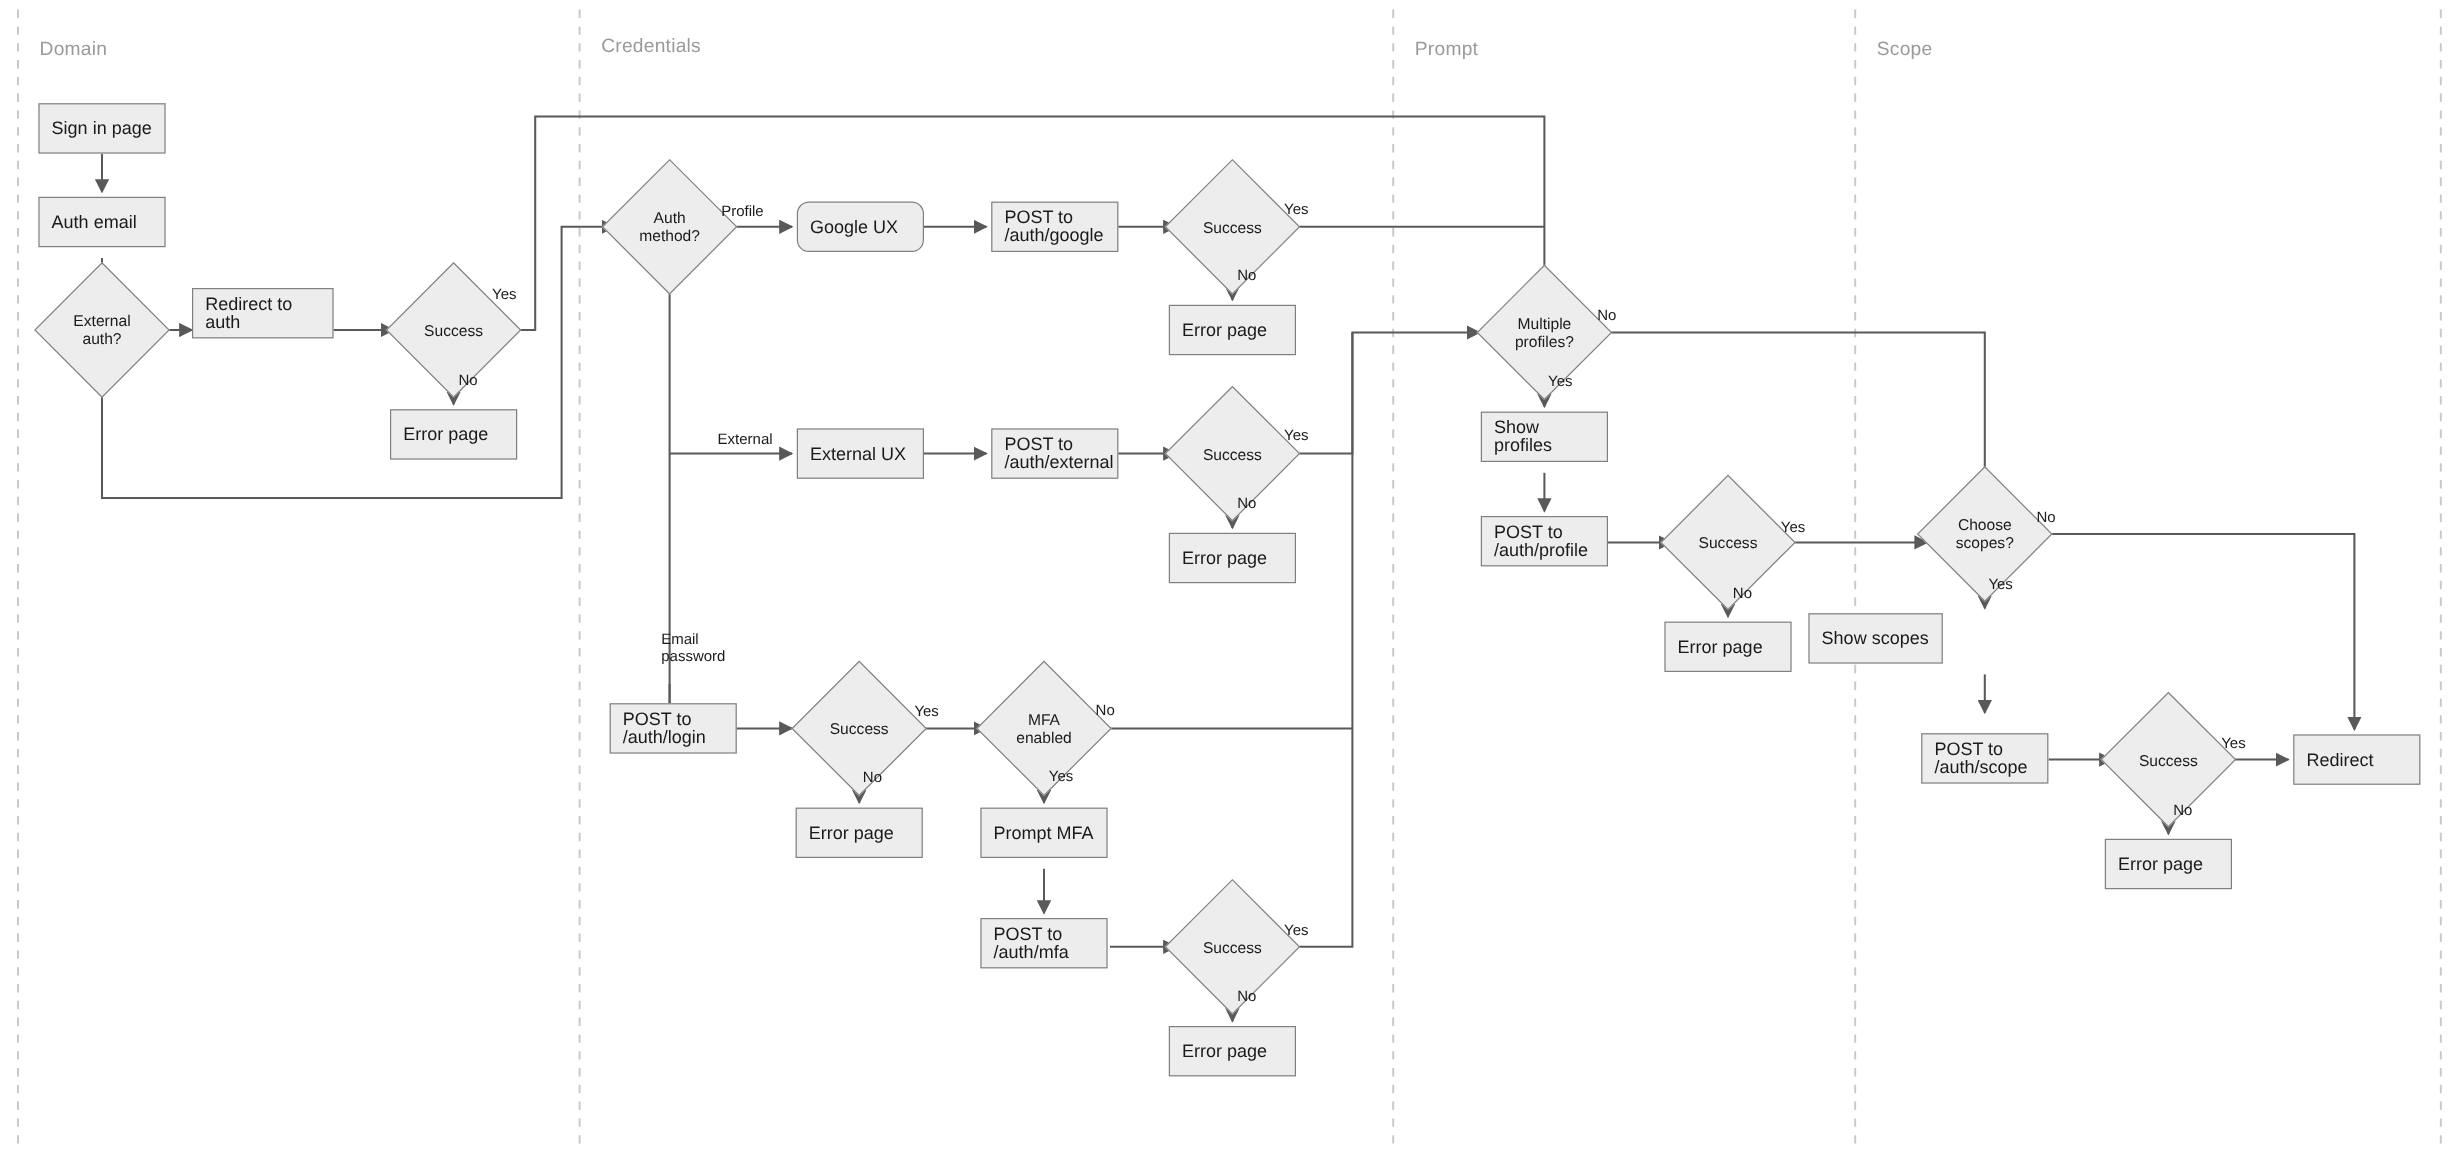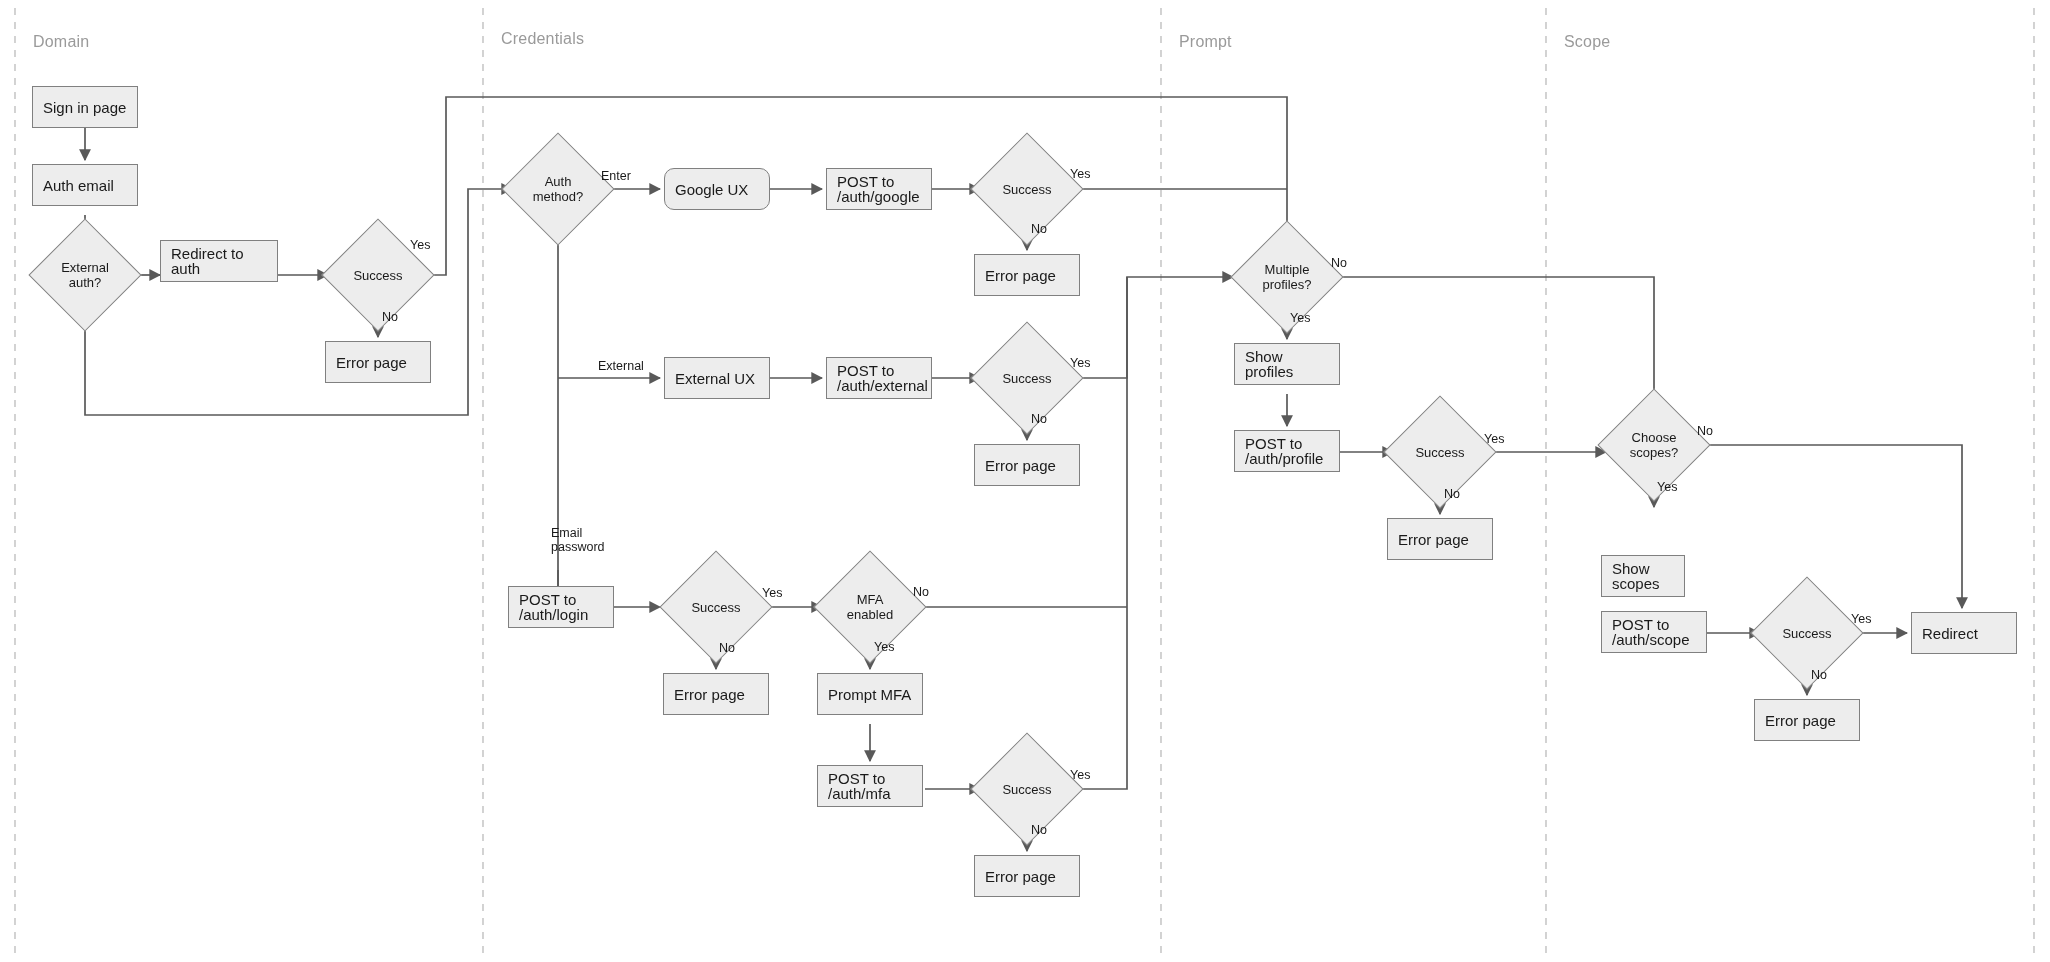--- a/index.html
+++ b/index.html
@@ -213,37 +213,37 @@
   </div>
 
   <div class="node box" style="left:1387px;top:518px;width:106px;height:42px;">Error page</div>
 
   <div class="dec-wrap" style="left:1614px;top:405px;width:80px;height:80px;">
     <div class="dia"></div>
     <div class="lbl">Choose
 scopes?</div>
   </div>
 
-  <div class="node box" style="left:1601px;top:511px;width:84px;height:42px;margin-top:44px;">Show scopes</div>
+  <div class="node box" style="left:1507px;top:511px;width:112px;height:42px;">Show scopes</div>
   <div class="node box" style="left:1601px;top:611px;width:106px;height:42px;">POST to
 /auth/scope</div>
 
   <div class="dec-wrap" style="left:1767px;top:593px;width:80px;height:80px;">
     <div class="dia"></div>
     <div class="lbl">Success</div>
   </div>
 
   <div class="node box" style="left:1754px;top:699px;width:106px;height:42px;">Error page</div>
 
   <div class="node box" style="left:1911px;top:612px;width:106px;height:42px;">Redirect</div>
 
   <div class="edge-lbl" style="left:410px;top:238px;">Yes</div>
   <div class="edge-lbl" style="left:382px;top:310px;">No</div>
 
-  <div class="edge-lbl" style="left:601px;top:169px;">Enter</div>
+  <div class="edge-lbl" style="left:601px;top:169px;">Profile</div>
   <div class="edge-lbl" style="left:598px;top:359px;">External</div>
   <div class="edge-lbl" style="left:551px;top:526px;">Email
 password</div>
 
   <div class="edge-lbl" style="left:1070px;top:167px;">Yes</div>
   <div class="edge-lbl" style="left:1031px;top:222px;">No</div>
 
   <div class="edge-lbl" style="left:1070px;top:356px;">Yes</div>
   <div class="edge-lbl" style="left:1031px;top:412px;">No</div>
 

